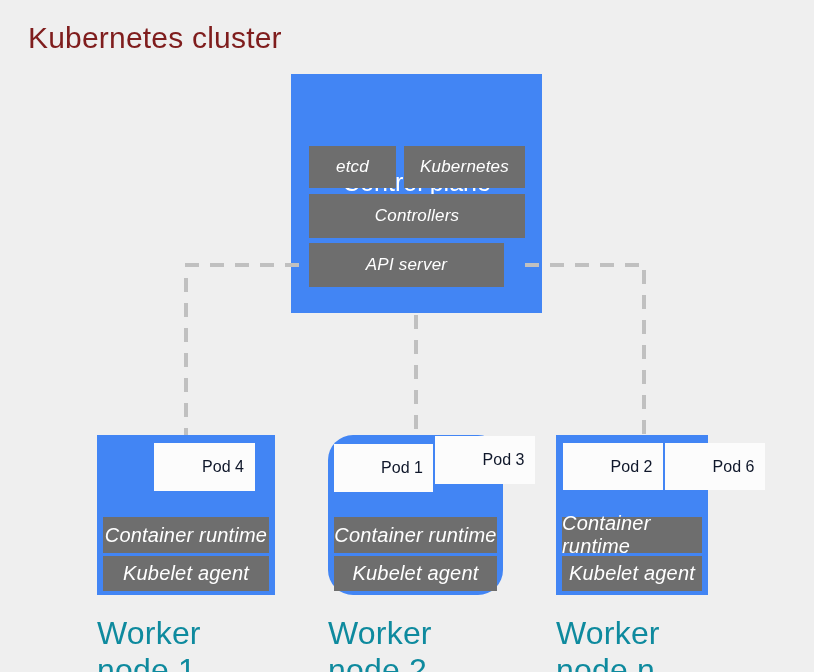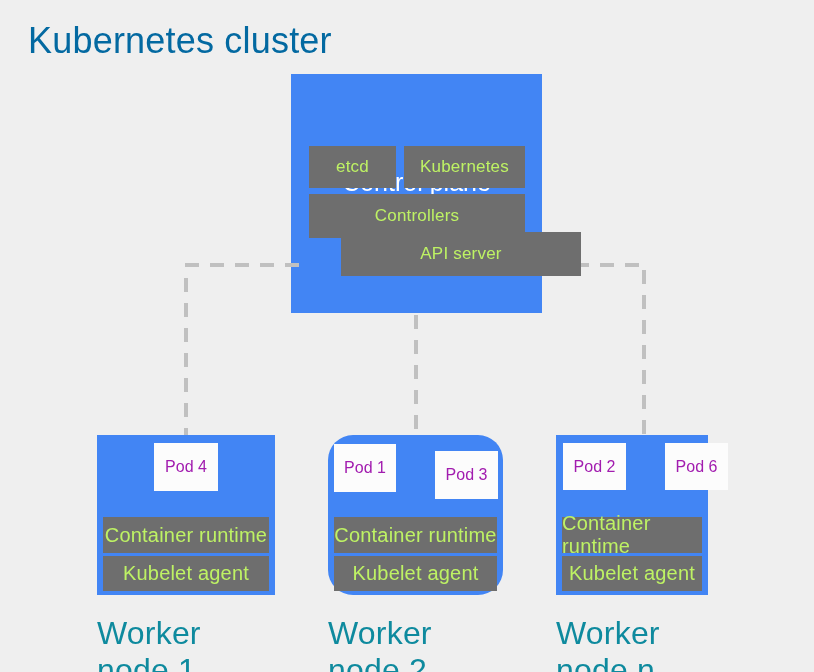--- a/index.html
+++ b/index.html
@@ -15,23 +15,23 @@
     position: relative;
     width: 814px;
     height: 672px;
     background: #EFEFEF;
     overflow: hidden;
   }
   .diagram-title {
     position: absolute;
     left: 28px;
     top: 21px;
-    font-size: 36px;
+    font-size: 30px;
     line-height: 1.1;
-    color: #0369a1;
+    color: #7f1d1d;
     letter-spacing: 0.2px;
   }
   
   .connector-svg {
     position: absolute;
     left: 0;
     top: 0;
     z-index: 2;
     pointer-events: none;
   }
@@ -74,63 +74,65 @@
     left: 0;
     width: 100%;
     text-align: center;
     color: #FFFFFF;
     font-size: 25px;
     top: 20px;
   }
   .gray-box {
     position: absolute;
     background: #6E6E6E;
-    color: #bef264;
+    color: #ffffff;
     display: flex;
     align-items: center;
     justify-content: center;
     font-size: 17px;
     letter-spacing: 0.2px;
+    font-style: italic;
   }
   .cp-etcd        { left: 18px;  top: 72px;  width: 87px;  height: 42px; }
   .cp-scheduler   { left: 113px; top: 72px;  width: 121px; height: 42px; }
   .cp-controllers { left: 18px;  top: 120px; width: 216px; height: 44px; }
-  .cp-apiserver   { left: 18px;  top: 158px; width: 240px; height: 44px; margin-left: 32px; }
+  .cp-apiserver   { left: 18px;  top: 169px; width: 195px; height: 44px; }
   
   .worker {
     position: absolute;
     top: 435px;
     height: 160px;
     background: #4285F4;
     z-index: 3;
   }
   .worker-1 { left: 97px;  width: 178px; }
   .worker-2 { left: 328px; width: 175px; border-radius: 25px; }
   .worker-3 { left: 556px; width: 152px; }
   .pod {
     position: absolute;
     background: #FCFCFC;
-    color: #a21caf;
+    color: #0f172a;
     display: flex;
     align-items: center;
     justify-content: center;
     font-size: 16px;
+    padding-left: 37px;
   }
   .worker .runtime-box,
   .worker .agent-box {
     position: absolute;
     left: 6px;
     right: 6px;
     font-size: 20px;
   }
   .worker .runtime-box { top: 82px;  height: 36px; }
   .worker .agent-box   { top: 121px; height: 35px; }
   .w1-pod-a { left: 57px;  top: 8px; width: 64px; height: 48px; }
   .w2-pod-a { left: 6px;   top: 9px; width: 62px; height: 48px; }
-  .w2-pod-b { left: 107px; top: 16px; width: 63px; height: 48px; }
+  .w2-pod-b { left: 107px; top: 1px; width: 63px; height: 48px; }
   .w3-pod-a { left: 7px;   top: 8px; width: 63px; height: 47px; }
   .w3-pod-b { left: 109px; top: 8px; width: 63px; height: 47px; }
   .worker-label {
     position: absolute;
     top: 615px;
     color: #0E8A9E;
     font-size: 32px;
     letter-spacing: 0.2px;
     z-index: 3;
   }

